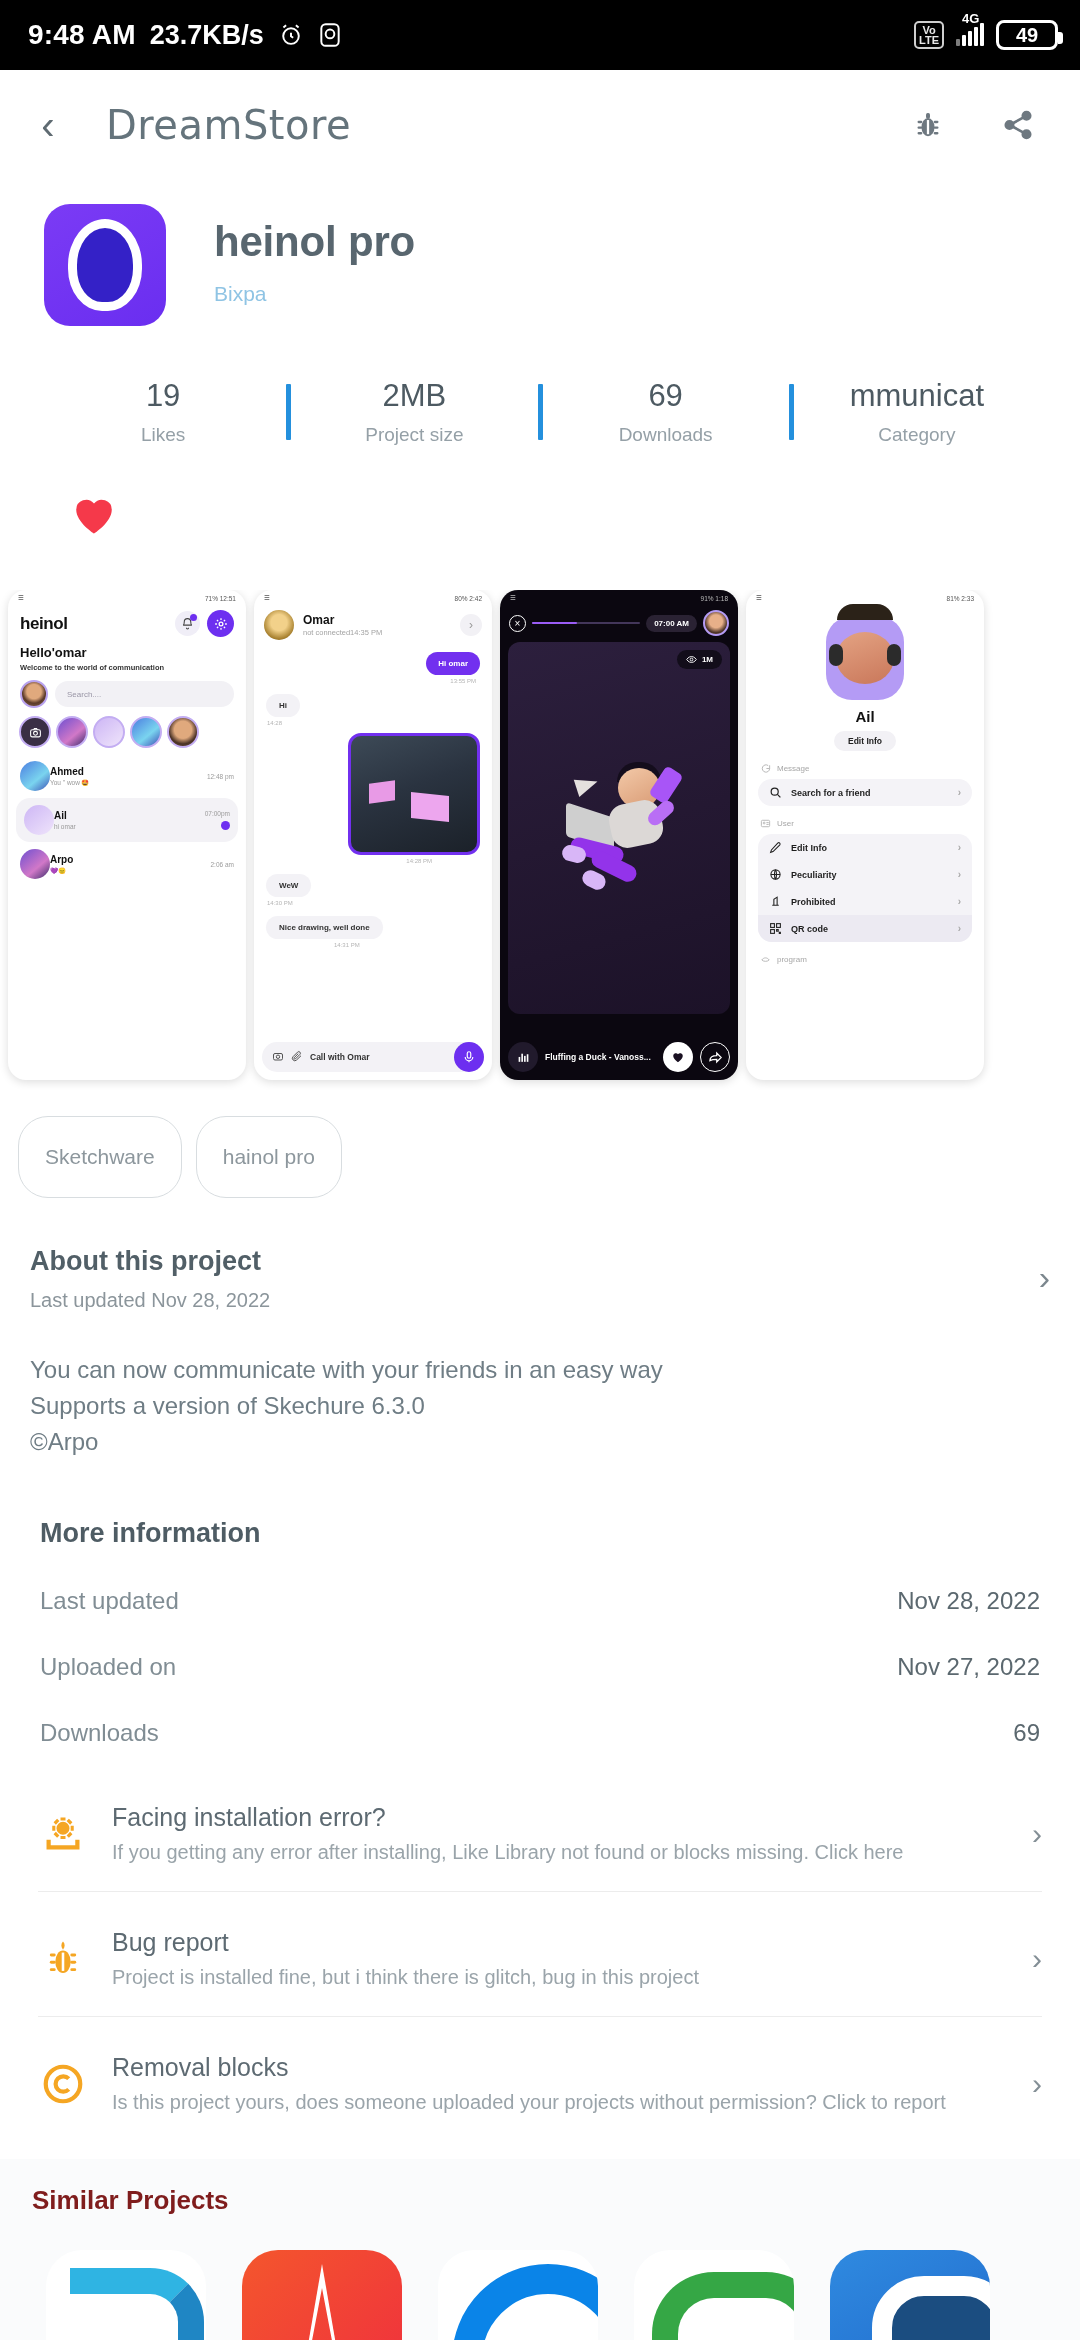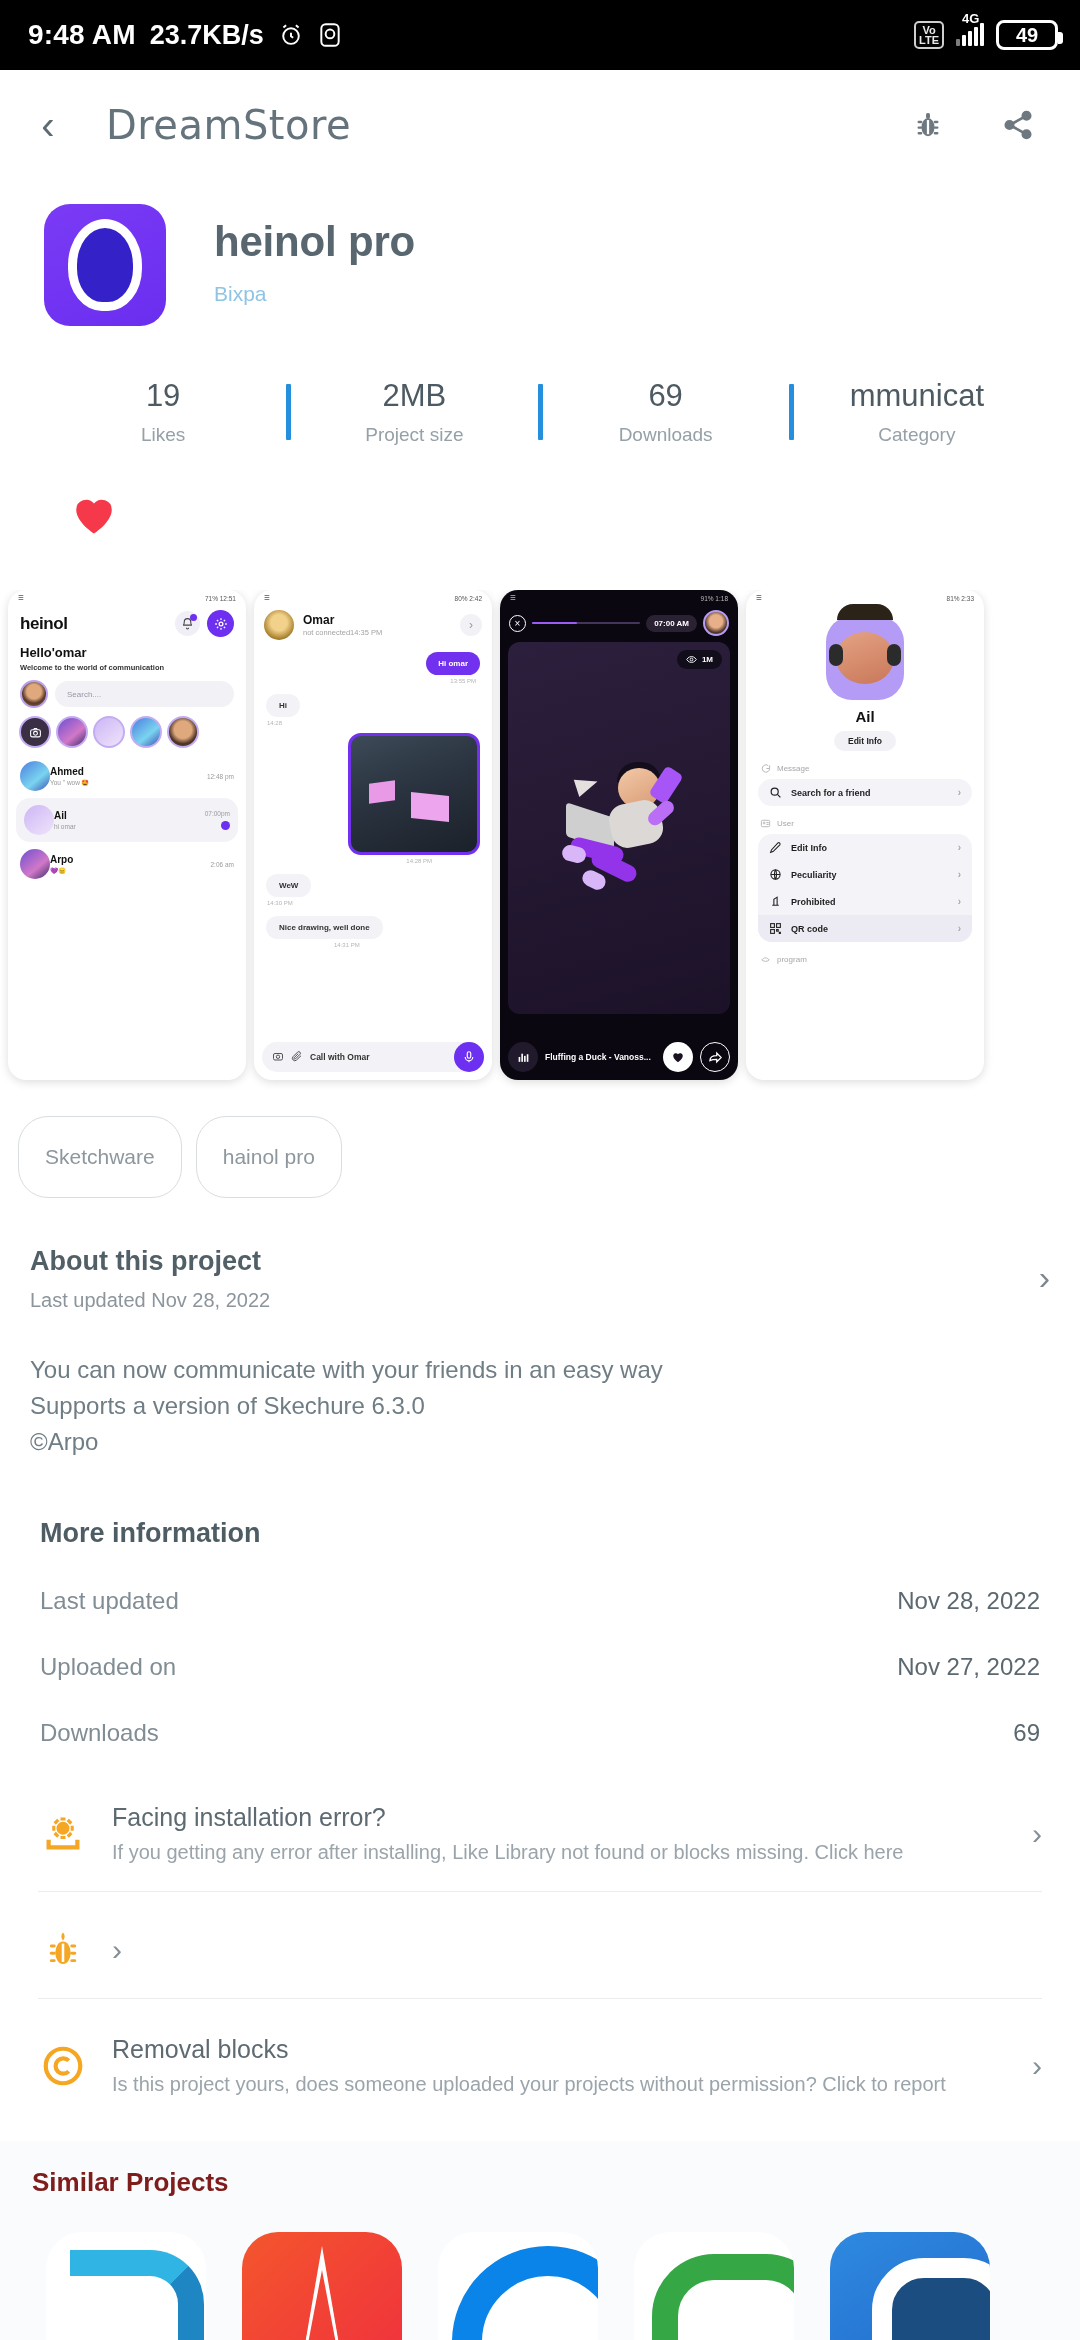--- a/index.html
+++ b/index.html
@@ -696,20 +696,24 @@
         <path d="M12 2.5c1.2 1.2 1.2 3 0 4.4-1.2-1.4-1.2-3.2 0-4.4z"></path>
         <rect x="4.8" y="9" width="3.2" height="1.6" rx=".8"></rect>
           <rect x="16" y="9" width="3.2" height="1.6" rx=".8"></rect>
         <rect x="4.8" y="13" width="3.2" height="1.6" rx=".8"></rect>
           <rect x="16" y="13" width="3.2" height="1.6" rx=".8"></rect>
         <rect x="4.8" y="17" width="3.2" height="1.6" rx=".8"></rect>
           <rect x="16" y="17" width="3.2" height="1.6" rx=".8"></rect>
         <rect x="11.3" y="8.5" width="1.4" height="10" fill="#fff"></rect>
       </svg>
     </div>
+    <div class="rp-body">
+      <div class="rp-t">Bug report</div>
+      <div class="rp-d">Project is installed fine, but i think there is glitch, bug in this project</div>
+    </div>
     <div class="rp-ch">›</div>
   </div>
   <div class="rp-sep"></div>
 
   <div class="rp-row">
     <div class="rp-ic">
       <svg width="46" height="46" viewBox="0 0 24 24" fill="none" stroke="#f5a623" stroke-width="2.2">
         <circle cx="12" cy="12" r="9"></circle>
         <path d="M15 9.2a4 4 0 1 0 0 5.6"></path>
       </svg>

